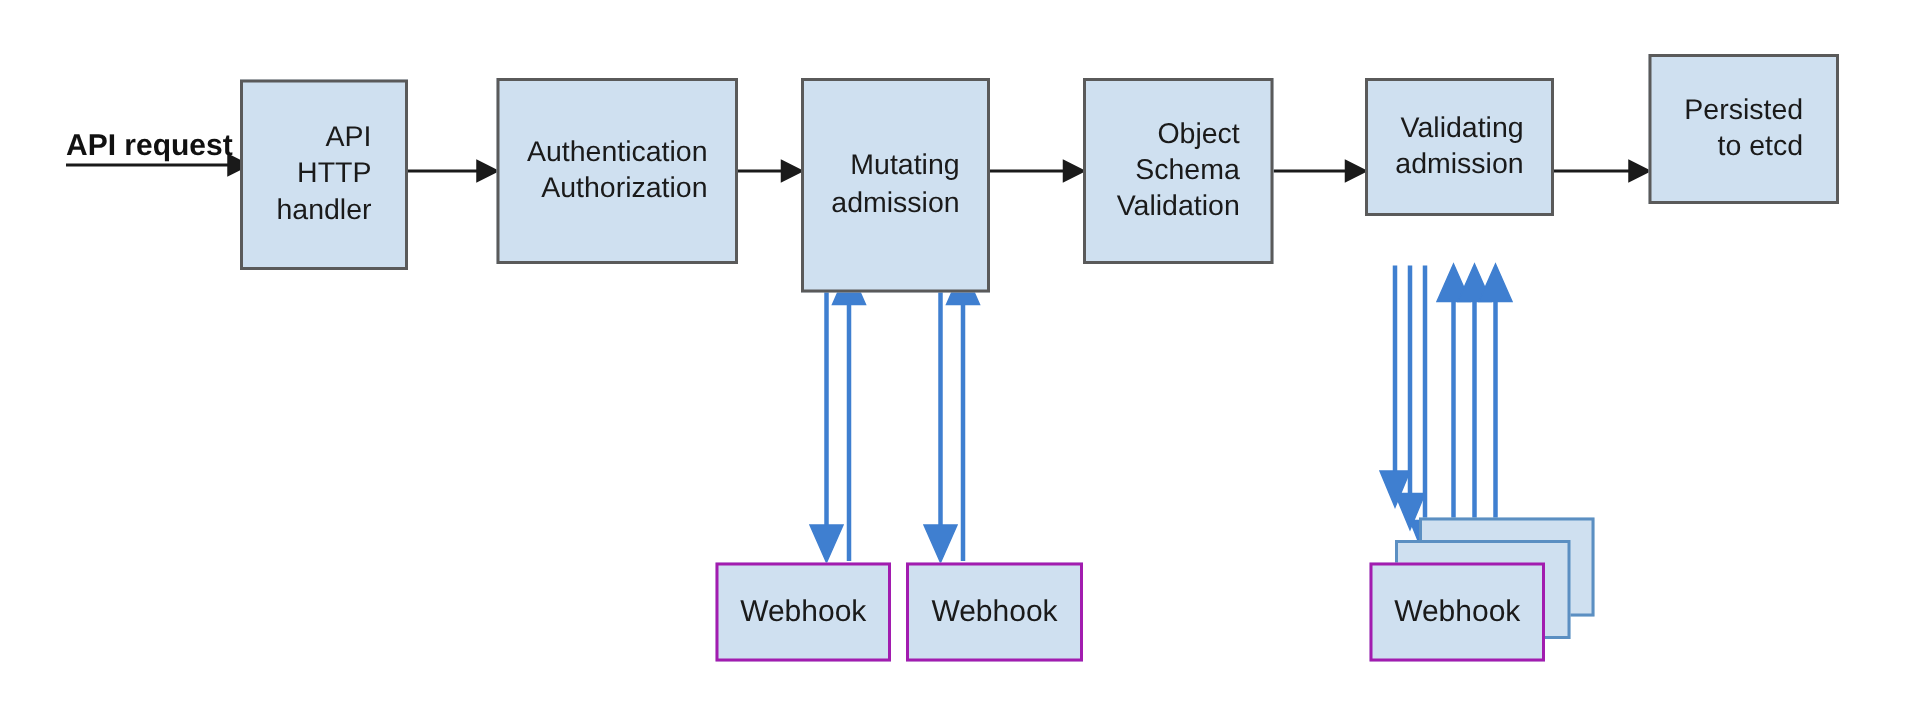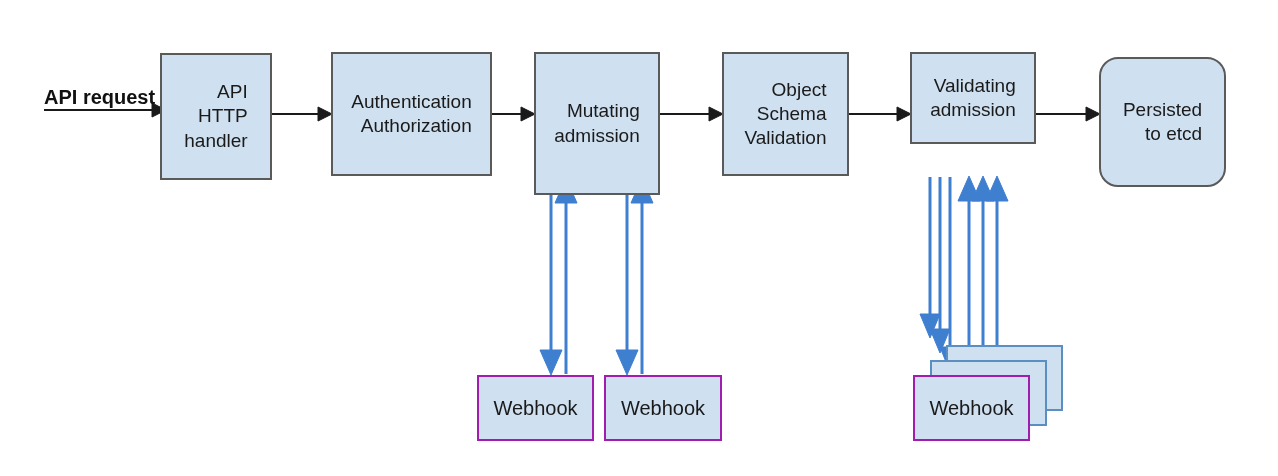--- a/index.html
+++ b/index.html
@@ -175,21 +175,21 @@
   <div class="stage-box" style="left:534px; top:52px; width:126px; height:143px;">Mutating
 admission</div>
 
   <div class="stage-box" style="left:722px; top:52px; width:127px; height:124px;">Object
 Schema
 Validation</div>
 
   <div class="stage-box" style="left:910px; top:52px; width:126px; height:92px;">Validating
 admission</div>
 
-  <div class="stage-box" style="left:1099px; top:57px; width:127px; height:130px;border-radius:19px;">Persisted
+  <div class="stage-box" style="left:1099px; top:36px; width:127px; height:100px;">Persisted
 to etcd</div>
 
   <div class="webhook-ghost" style="left:946px; top:345px; width:117px; height:66px;"></div>
 
   <div class="webhook-ghost" style="left:930px; top:360px; width:117px; height:66px;"></div>
 
   <div class="webhook-box" style="left:477px; top:375px; width:117px; height:66px;">Webhook</div>
 
   <div class="webhook-box" style="left:604px; top:375px; width:118px; height:66px;">Webhook</div>
 

